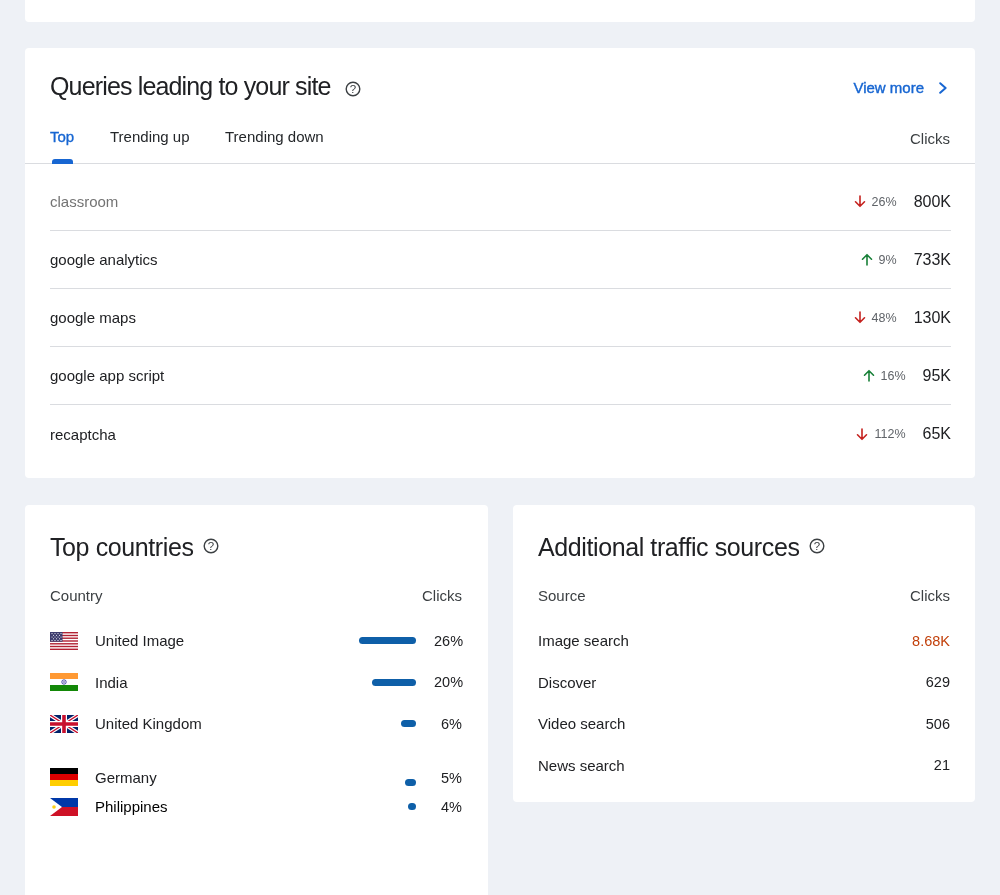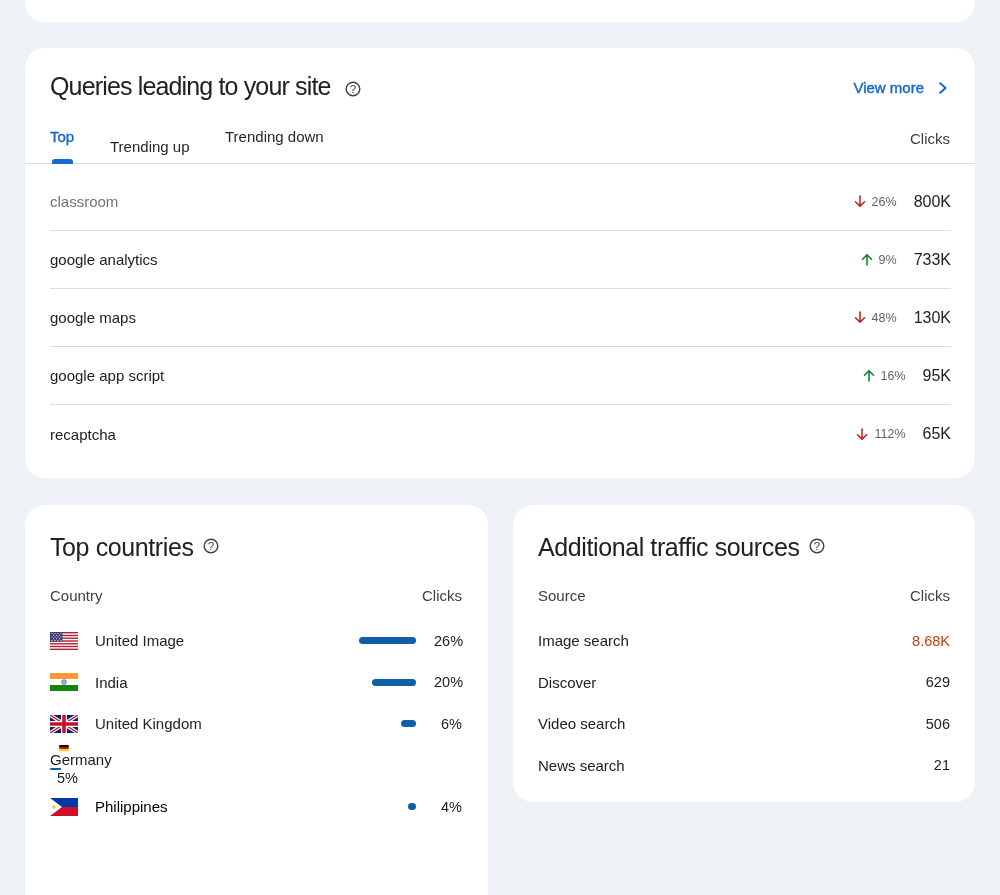--- a/index.html
+++ b/index.html
@@ -1,37 +1,37 @@
 <!DOCTYPE html>
 <html><head>
 <meta charset="utf-8">
 <style>
   * { margin:0; padding:0; box-sizing:border-box; }
   html,body { width:1000px; height:895px; background:#eef1f6; font-family:"Liberation Sans",sans-serif; overflow:hidden; }
-  .card { position:absolute; background:#fff; border-radius:20px; }
+  .card { position:absolute; background:#fff; border-radius:4px; }
   .title { font-size:25px; letter-spacing:-0.4px; color:#202124; line-height:25px; white-space:nowrap; }
 </style>
 </head>
 <body>
 
 <div class="card" style="left:25px; top:-16px; width:950px; height:38px;"></div>
 
 <div class="card" style="left:25px; top:48px; width:950px; height:430px;">
   <div style="position:absolute; left:25px; top:26px; letter-spacing:-0.85px;" class="title">Queries leading to your site</div>
   <svg style="position:absolute; left:319.5px; top:32.5px;" width="16" height="16" viewBox="0 0 16 16">
     <circle cx="8" cy="8" r="6.8" fill="none" stroke="#3c4043" stroke-width="1.4"></circle>
     <text x="8" y="12.1" font-size="11.5" fill="#3c4043" text-anchor="middle" font-family="Liberation Sans">?</text>
   </svg>
   <div style="position:absolute; right:51px; top:32px; font-size:15px; -webkit-text-stroke:0.4px #1766d2; color:#1766d2; line-height:16px;">View more</div>
   <svg style="position:absolute; right:28px; top:34px;" width="8" height="12" viewBox="0 0 8 12">
     <path d="M1.2 1.2 L6.6 6 L1.2 10.8" fill="none" stroke="#1766d2" stroke-width="2" stroke-linecap="round" stroke-linejoin="round"></path>
   </svg>
 
   <div style="position:absolute; left:25px; top:81px; font-size:15px; -webkit-text-stroke:0.35px #1766d2; color:#1766d2; line-height:16px;">Top</div>
-  <div style="position:absolute; left:85px; top:91px; font-size:15px; color:#24272a; line-height:16px;">Trending up</div>
+  <div style="position:absolute; left:85px; top:81px; font-size:15px; color:#24272a; line-height:16px;">Trending up</div>
   <div style="position:absolute; left:200px; top:81px; font-size:15px; color:#24272a; line-height:16px;">Trending down</div>
   <div style="position:absolute; right:25px; top:82.5px; font-size:15px; color:#3c4043; line-height:16px;">Clicks</div>
 
   <div style="position:absolute; left:0; right:0; top:115px; height:1px; background:#dadce0;"></div>
   <div style="position:absolute; left:26.5px; top:111px; width:21.5px; height:5px; background:#1766d2; border-radius:3px 3px 0 0;"></div>
 
   <div style="position:absolute; left:25px; right:24px; top:125px;">
     <div style="height:58px; display:flex; align-items:center; border-bottom:1px solid #dadce0;">
       <div style="flex:1; font-size:15px; color:#737373;">classroom</div>
       <svg width="12" height="13" viewBox="0 0 12 13" style="margin-right:6px;">
@@ -141,21 +141,21 @@
         <rect width="28" height="18" fill="#012169"></rect>
         <path d="M0 0 L28 18 M28 0 L0 18" stroke="#fff" stroke-width="3.6"></path>
         <path d="M0 0 L28 18 M28 0 L0 18" stroke="#C8102E" stroke-width="1.4"></path>
         <path d="M14 0 V18 M0 9 H28" stroke="#fff" stroke-width="6"></path>
         <path d="M14 0 V18 M0 9 H28" stroke="#C8102E" stroke-width="3.6"></path>
       </svg>
       <div style="flex:1; font-size:15px; color:#202124;">United Kingdom</div>
       <div style="width:15px; height:7px; border-radius:4px; background:#0e5fa8; margin-right:18.5px;"></div>
       <div style="width:28px; text-align:right; font-size:14.5px; color:#202124;">6%</div>
     </div>
-    <div style="height:41.5px; display:flex; align-items:flex-start;flex-direction:column;">
+    <div style="height:41.5px; display:flex; align-items:flex-end;">
       <svg width="28" height="18" viewBox="0 0 28 18" style="margin-right:17px;">
         <rect width="28" height="6" fill="#000"></rect>
           <rect y="6" width="28" height="6" fill="#DD0000"></rect>
           <rect y="12" width="28" height="6" fill="#FFCE00"></rect>
       </svg>
       <div style="flex:1; font-size:15px; color:#202124;">Germany</div>
       <div style="width:11px; height:7px; border-radius:4px; background:#0e5fa8; margin-right:18.5px;"></div>
       <div style="width:28px; text-align:right; font-size:14.5px; color:#202124;">5%</div>
     </div>
     <div style="height:41.5px; display:flex; align-items:center;">

